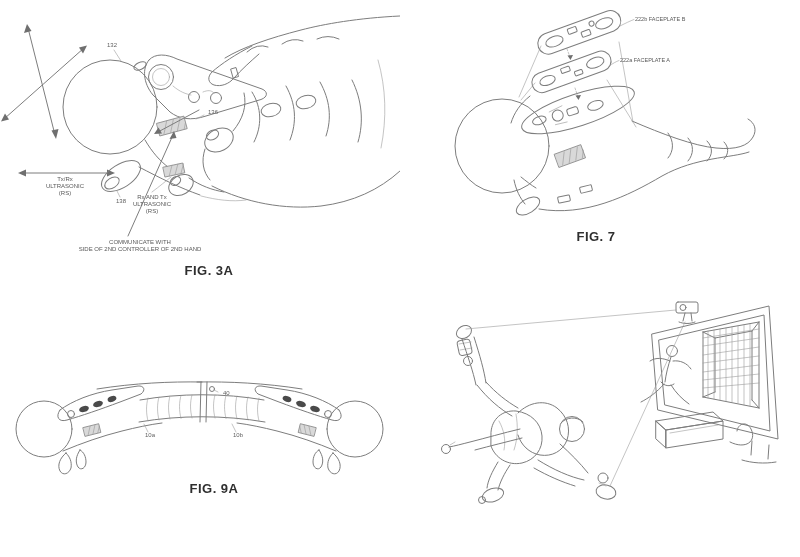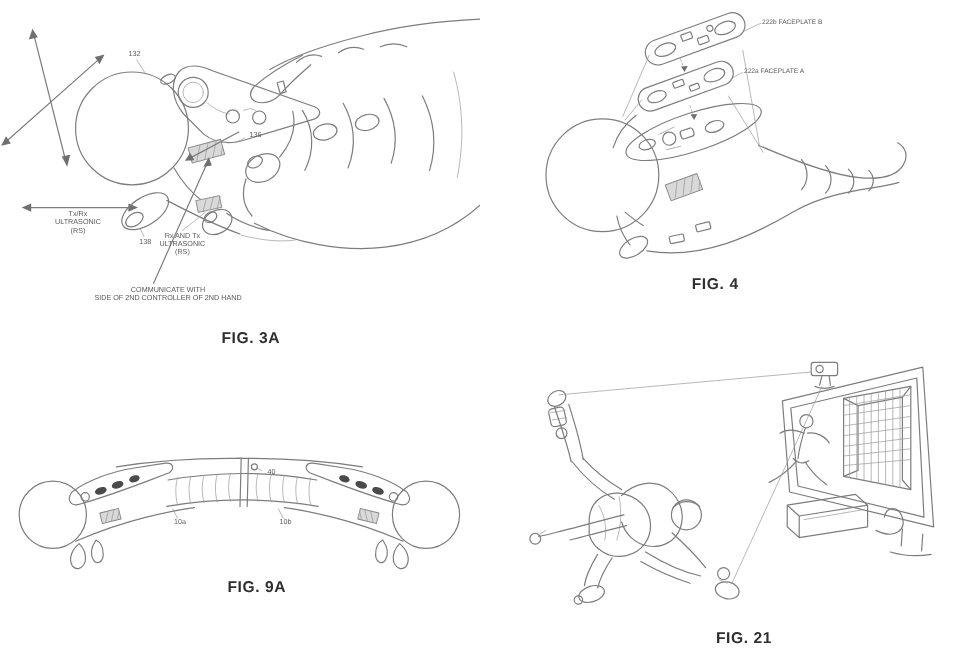--- a/index.html
+++ b/index.html
@@ -113,21 +113,21 @@
     </svg>
 
     <div class="lbl" style="left:25px;top:176px;width:80px;">Tx/Rx
 ULTRASONIC
 (RS)</div>
     <div class="lbl" style="left:112px;top:194px;width:80px;">Rx AND Tx
 ULTRASONIC
 (RS)</div>
     <div class="lbl" style="left:35px;top:239px;width:210px;">COMMUNICATE WITH
 SIDE OF 2ND CONTROLLER OF 2ND HAND</div>
-    <div class="caption" style="left:154px;top:274px;width:110px;">FIG. 3A</div>
+    <div class="caption" style="left:154px;top:263px;width:110px;">FIG. 3A</div>
   </figure>
 
   <figure class="fig" style="left:400px;top:0;width:400px;height:260px;">
     <svg class="art" width="400" height="260" viewBox="0 0 400 260">
 
       <g>
         <circle cx="102" cy="146" r="47"></circle>
       </g>
 
       <g>
@@ -181,21 +181,21 @@
         <path class="thin" d="M141,46 L119,97 M219,42 L233,122 M135,83 L121,100 M207,80 L236,127"></path>
         <path class="thin" stroke-dasharray="2,1.6" d="M167,49 L170,57 M175,88 L178,97"></path>
         <polygon class="head" points="170.5,60 167.5,55.5 173,55"></polygon>
         <polygon class="head" points="178.5,100 175.5,95.5 181,95"></polygon>
         <path class="thin" d="M220,26 C226,23 230,21 234,19.5 M209,66 C213,63.5 216,61.5 219,60.5"></path>
       </g>
     </svg>
 
     <div class="lbl left" style="left:235px;top:16px;width:90px;font-size:5.5px;">222b FACEPLATE B</div>
     <div class="lbl left" style="left:220px;top:57px;width:90px;font-size:5.5px;">222a FACEPLATE A</div>
-    <div class="caption" style="left:146px;top:229px;width:100px;">FIG. 4</div>
+    <div class="caption" style="left:146px;top:229px;width:100px;">FIG. 7</div>
   </figure>
 
   <figure class="fig" style="left:0;top:290px;width:400px;height:267px;">
     <svg class="art" width="400" height="267" viewBox="0 0 400 267">
 
       <g id="arm9a">
         <circle cx="44" cy="139" r="28"></circle>
         <path d="M60,120 C72,111 92,103 112,100 L138,96 C144,95.5 146,100 141,104
                  L120,112 C100,119.5 81,126 67,130 C59,132.5 55,127 60,120 Z"></path>
         <ellipse class="dark" cx="84" cy="119" rx="5" ry="3" transform="rotate(-18 84 119)"></ellipse>
@@ -299,16 +299,15 @@
         <ellipse cx="206" cy="212" rx="10" ry="7" transform="rotate(12 206 212)"></ellipse>
         <circle cx="203" cy="198" r="5"></circle>
         <path class="thin" d="M199,203 L206,206"></path>
       </g>
 
       <g>
         <path class="thin" d="M276,30 L66,49 M285,42 L210,206"></path>
       </g>
     </svg>
 
-    <div class="caption" style="left:160px;top:244px;width:120px;">FIG. 21</div>
   </figure>
 
 </div>
 
 </body></html>

